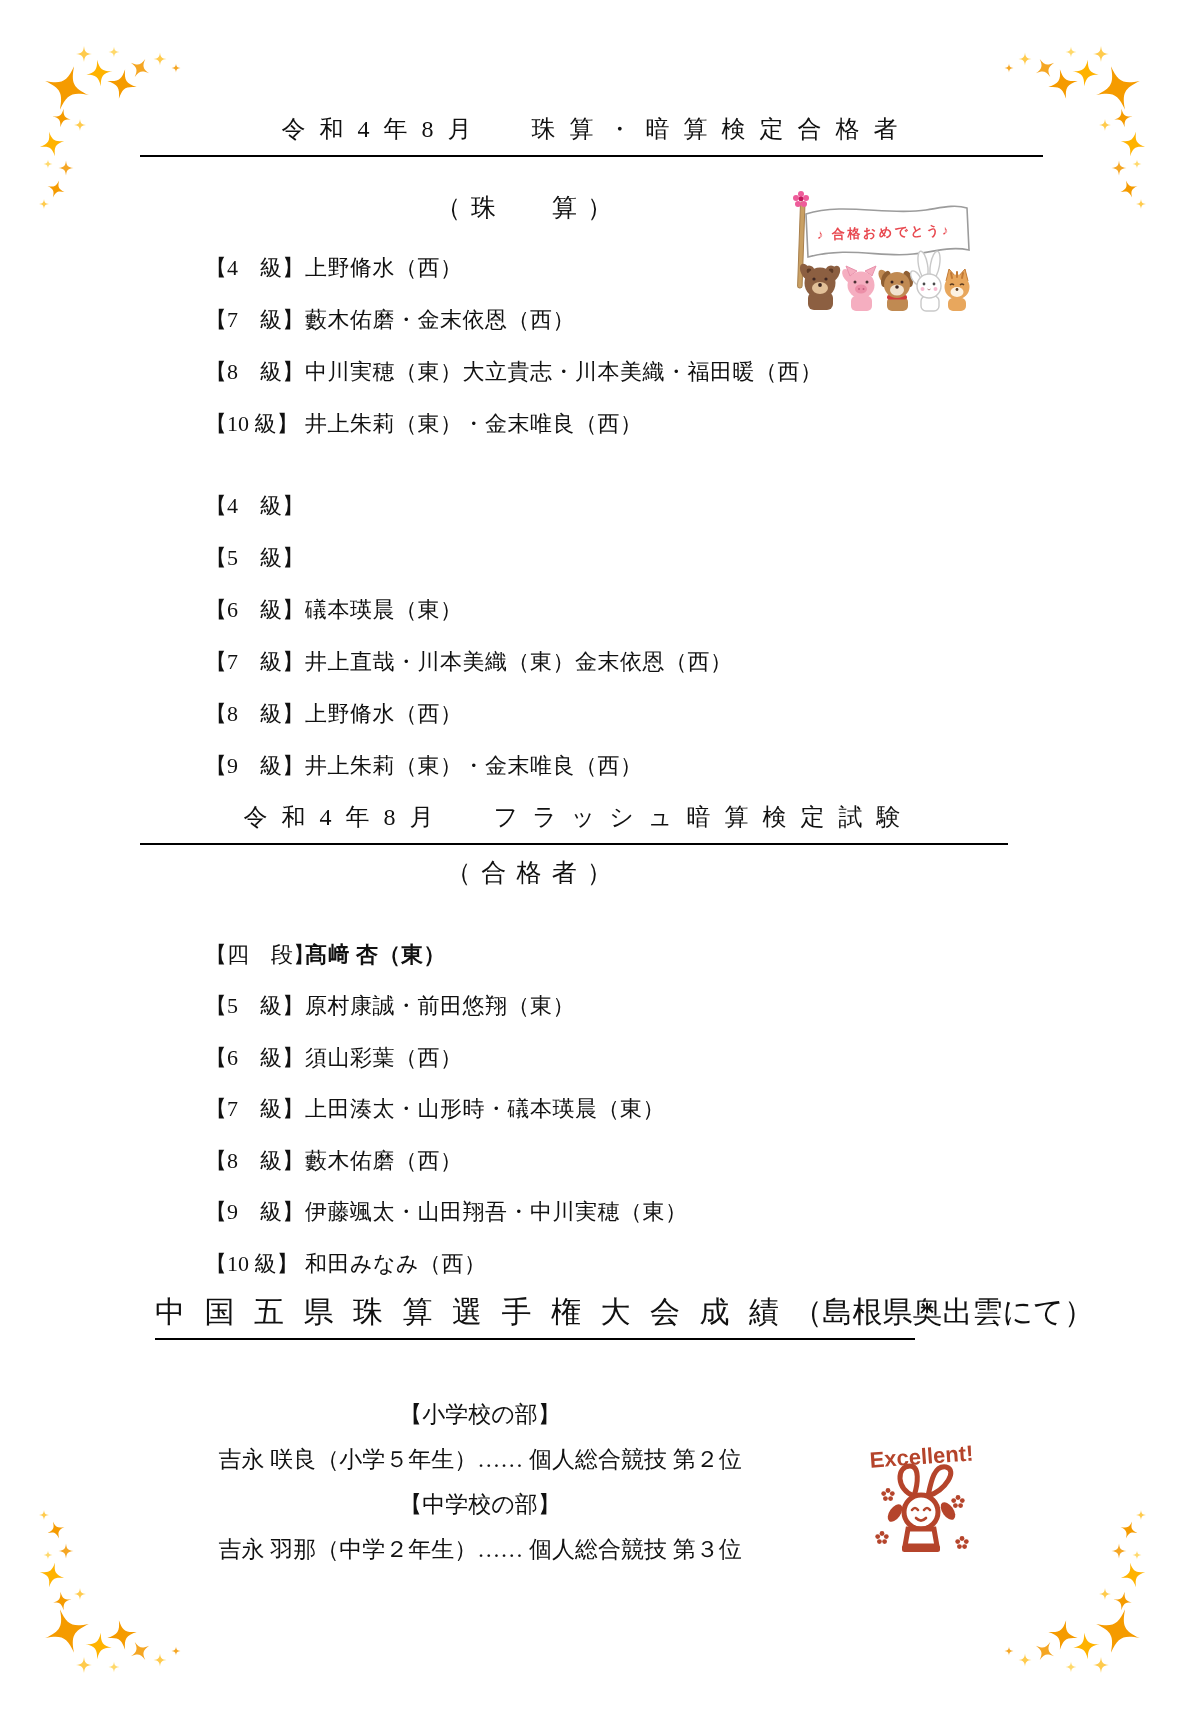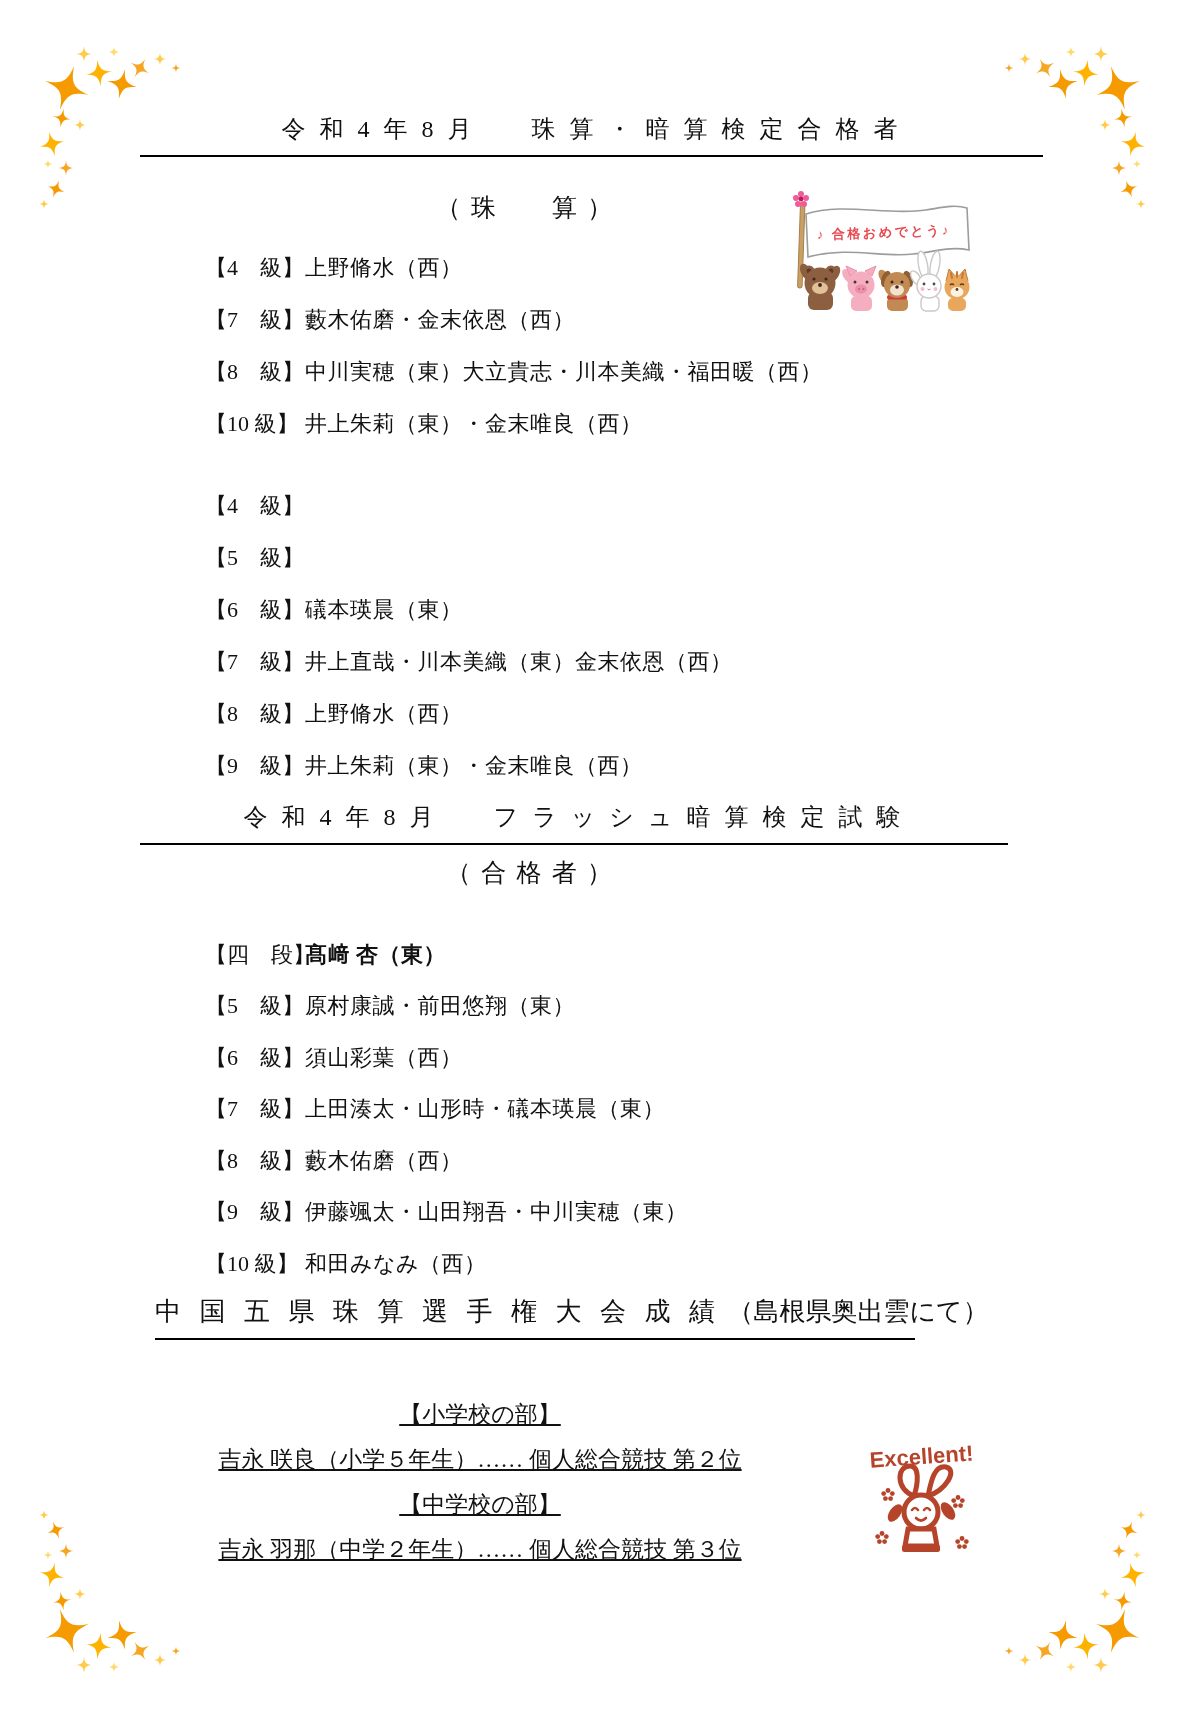--- a/index.html
+++ b/index.html
@@ -13,21 +13,21 @@
     font-size:24px;letter-spacing:4px;text-align:center;
     border-bottom:2px solid #000;padding-bottom:9px;line-height:34px;white-space:nowrap;
   }
   .subhead{font-size:25px;text-align:center;letter-spacing:2px;}
   .grade-list{display:flex;flex-direction:column;gap:12px;}
   .grade-row{display:flex;align-items:center;height:40px;font-size:22px;white-space:nowrap;}
   .grade-row.row-f{height:39.5px;}
   .grade-label{width:100px;flex:none;}
   .names{letter-spacing:0.5px;}
   .bold{font-weight:bold;}
-  .results{text-align:center;font-size:23px;text-decoration:underline;}
+  .results{text-align:center;font-size:23px;}
   .results .line{height:45px;line-height:45px;white-space:nowrap;}
   .t3-main{letter-spacing:6px;}
   .t3-note{letter-spacing:0px;}
   svg{display:block;}
 </style>
 </head>
 <body>
 
 <div class="page">
 
@@ -225,21 +225,21 @@
     <div class="grade-row row-f">
       <span class="grade-label">【9　級】</span>
       <span class="names">伊藤颯太・山田翔吾・中川実穂（東）</span>
     </div>
     <div class="grade-row row-f">
       <span class="grade-label">【10 級】</span>
       <span class="names">和田みなみ（西）</span>
     </div>
   </div>
 
-  <div class="abs title" style="left:155px;top:1295px;width:760px;font-size:26px;letter-spacing:0">
+  <div class="abs title" style="left:155px;top:1295px;width:760px;font-size:30px;letter-spacing:0">
     <span class="t3-main">中 国 五 県 珠 算 選 手 権 大 会 成 績</span>
     <span class="t3-note">（島根県奥出雲にて）</span>
   </div>
 
   <div class="abs results" style="left:130px;top:1392px;width:700px">
     <div class="line">【小学校の部】</div>
     <div class="line">吉永 咲良（小学５年生）…… 個人総合競技 第２位</div>
     <div class="line">【中学校の部】</div>
     <div class="line">吉永 羽那（中学２年生）…… 個人総合競技 第３位</div>
   </div>

